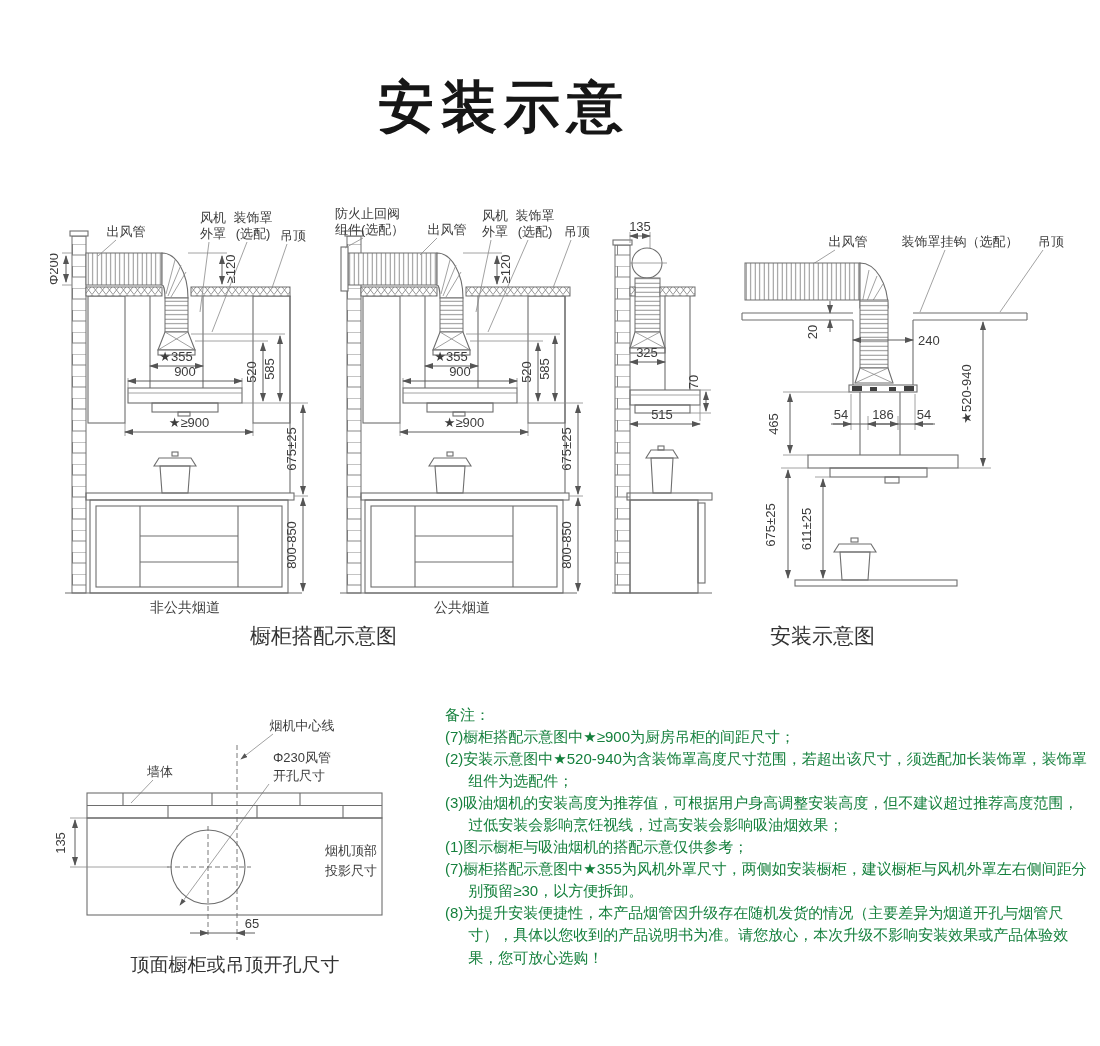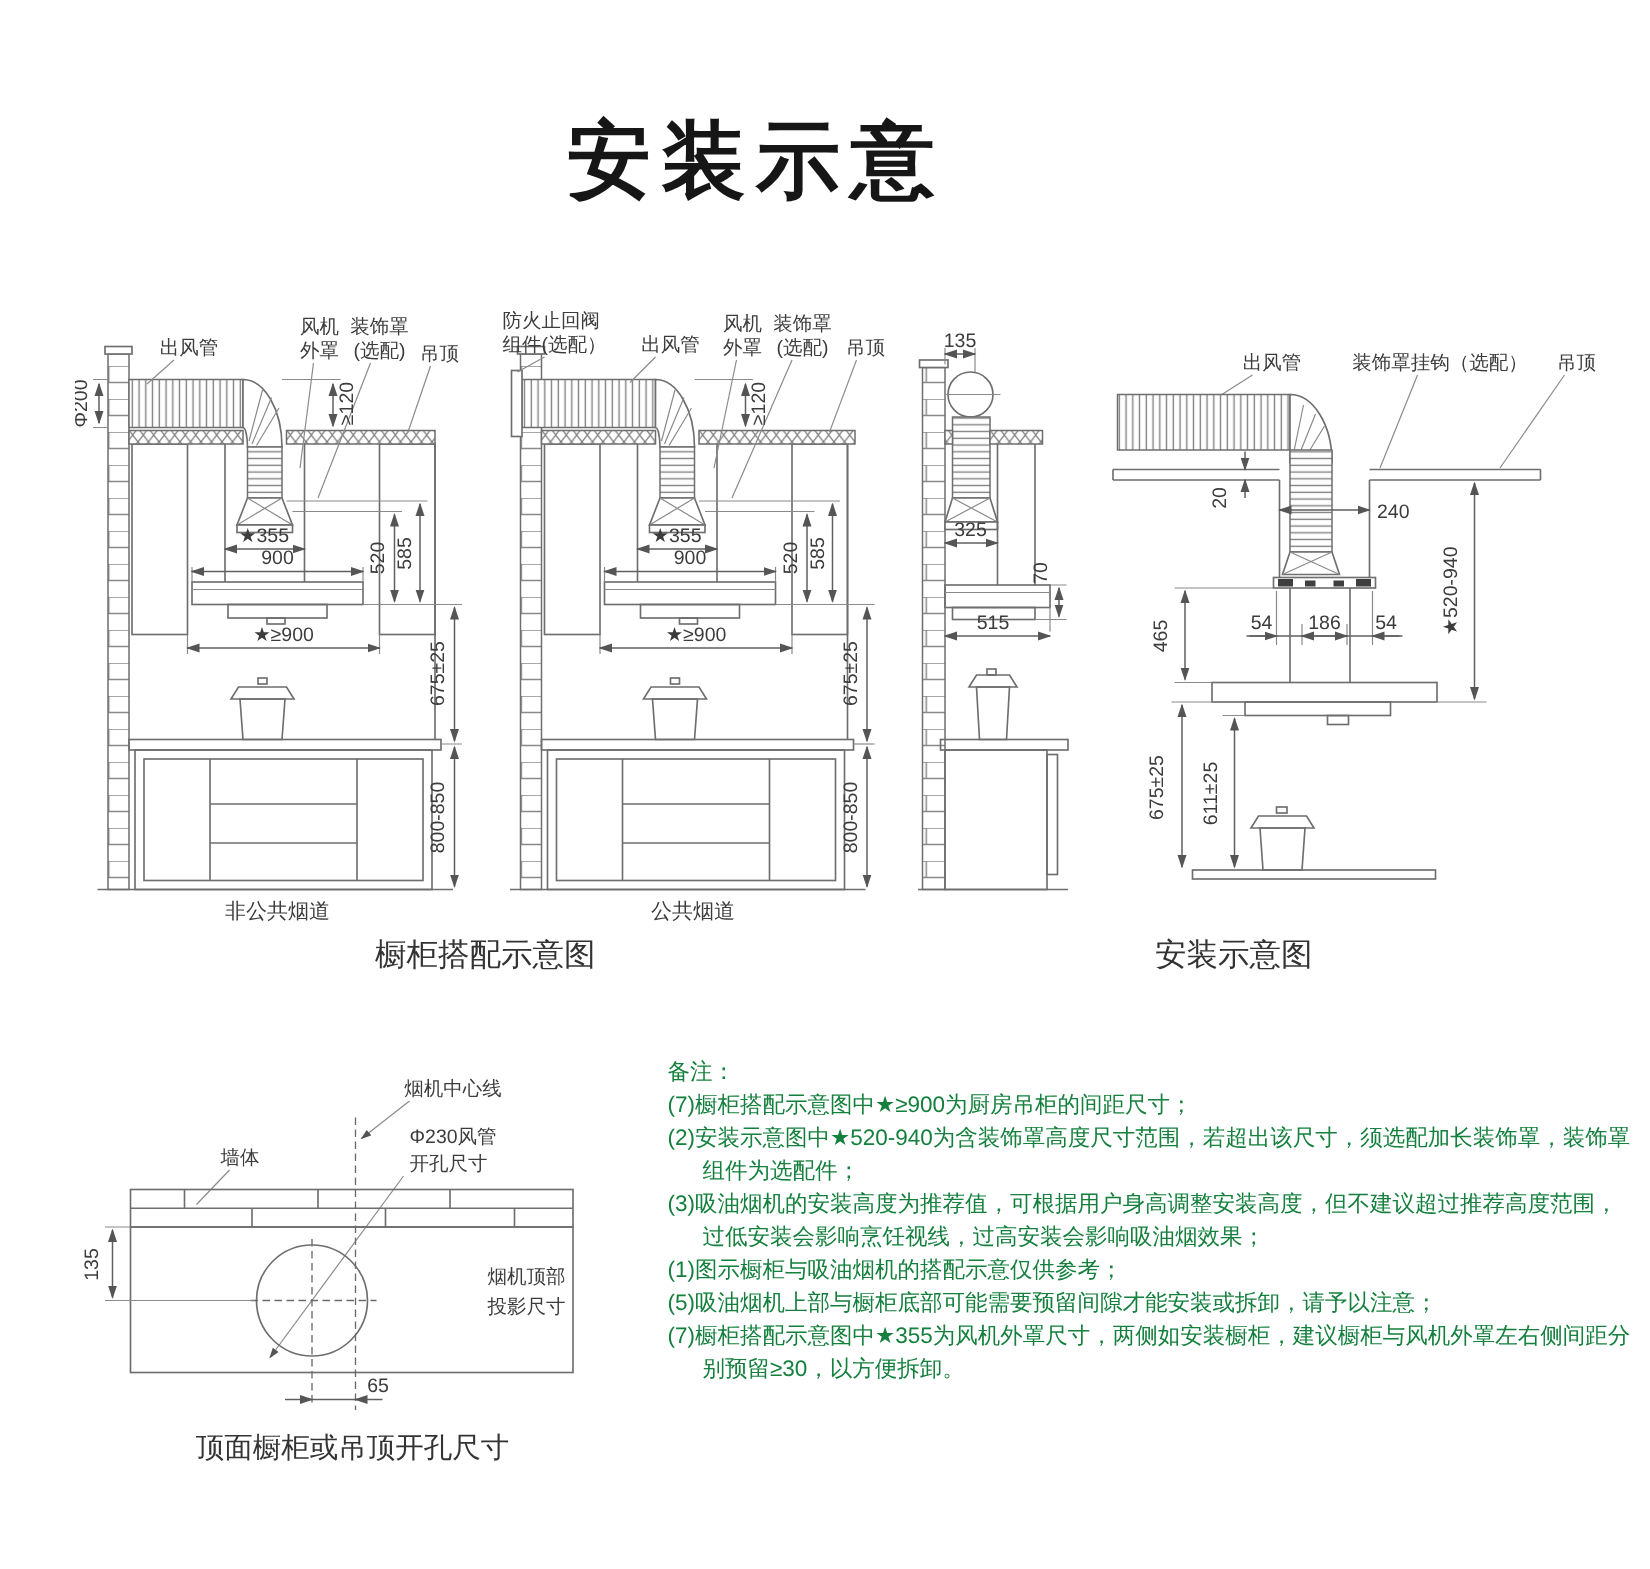--- a/index.html
+++ b/index.html
@@ -429,15 +429,15 @@
 <div class="abs cap-lg" style="left:250px;top:622px;width:290px">橱柜搭配示意图</div>
 <div class="abs cap-lg" style="left:770px;top:622px;width:205px">安装示意图</div>
 <div class="abs cap-md" style="left:90px;top:952px;width:290px">顶面橱柜或吊顶开孔尺寸</div>
 
 <div id="notes" class="abs">
   <div class="note nh">备注：</div>
   <div class="note">(7)橱柜搭配示意图中★≥900为厨房吊柜的间距尺寸；</div>
   <div class="note">(2)安装示意图中★520-940为含装饰罩高度尺寸范围，若超出该尺寸，须选配加长装饰罩，装饰罩组件为选配件；</div>
   <div class="note">(3)吸油烟机的安装高度为推荐值，可根据用户身高调整安装高度，但不建议超过推荐高度范围，过低安装会影响烹饪视线，过高安装会影响吸油烟效果；</div>
   <div class="note">(1)图示橱柜与吸油烟机的搭配示意仅供参考；</div>
-  <div class="note">(5)吸油烟机上部与橱柜底部可能需要预留间隙才能安装或拆卸，请予以注意；</div>
   <div class="note">(7)橱柜搭配示意图中★355为风机外罩尺寸，两侧如安装橱柜，建议橱柜与风机外罩左右侧间距分别预留≥30，以方便拆卸。</div>
+  <div class="note">(8)为提升安装便捷性，本产品烟管因升级存在随机发货的情况（主要差异为烟道开孔与烟管尺寸），具体以您收到的产品说明书为准。请您放心，本次升级不影响安装效果或产品体验效果，您可放心选购！</div>
 </div>
 
 </body></html>

